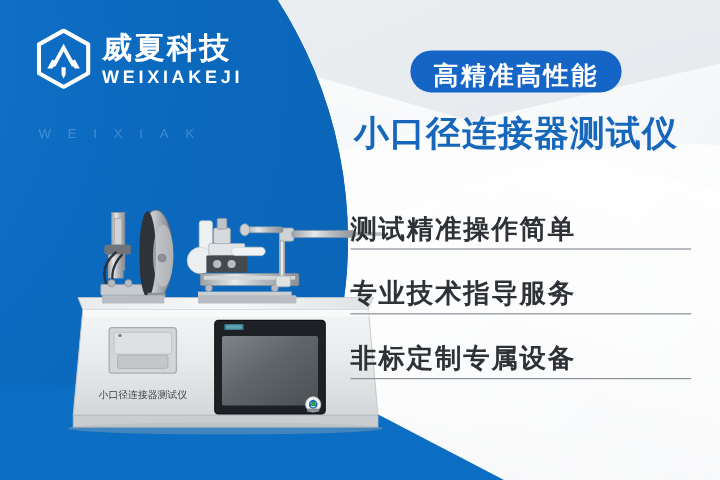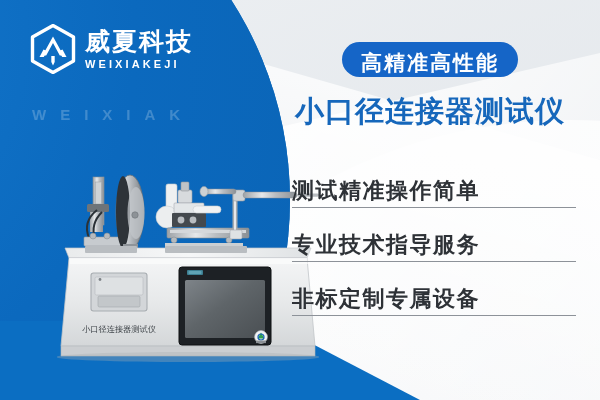--- a/index.html
+++ b/index.html
@@ -91,29 +91,29 @@
     display:flex;align-items:center;gap:9px;
     z-index:40;
   }
   .logo-mark{width:46px;height:50px;flex:0 0 auto;display:block;}
   .logo-text{display:flex;flex-direction:column;line-height:1;}
   .logo-cn{
     color:#fff;font-size:25px;font-weight:bold;letter-spacing:2px;
     font-family:"DejaVu Sans","Liberation Sans",sans-serif;
   }
   .logo-en{
-    color:#fff;font-size:11px;font-weight:bold;letter-spacing:3.1px;
+    color:#fff;font-size:15px;font-weight:bold;letter-spacing:3.1px;
     margin-top:5px;
   }
 
   
   .watermark{
     position:absolute;left:32px;top:106px;
     color:rgba(255,255,255,.22);
-    font-size:15px;font-weight:bold;letter-spacing:14px;
+    font-size:11px;font-weight:normal;letter-spacing:14px;
     white-space:nowrap;z-index:12;
   }
 
   
   .rightcol{
     position:absolute;right:24px;top:0;
     width:292px;height:400px;z-index:45;
     display:flex;flex-direction:column;
   }
   .pill{

